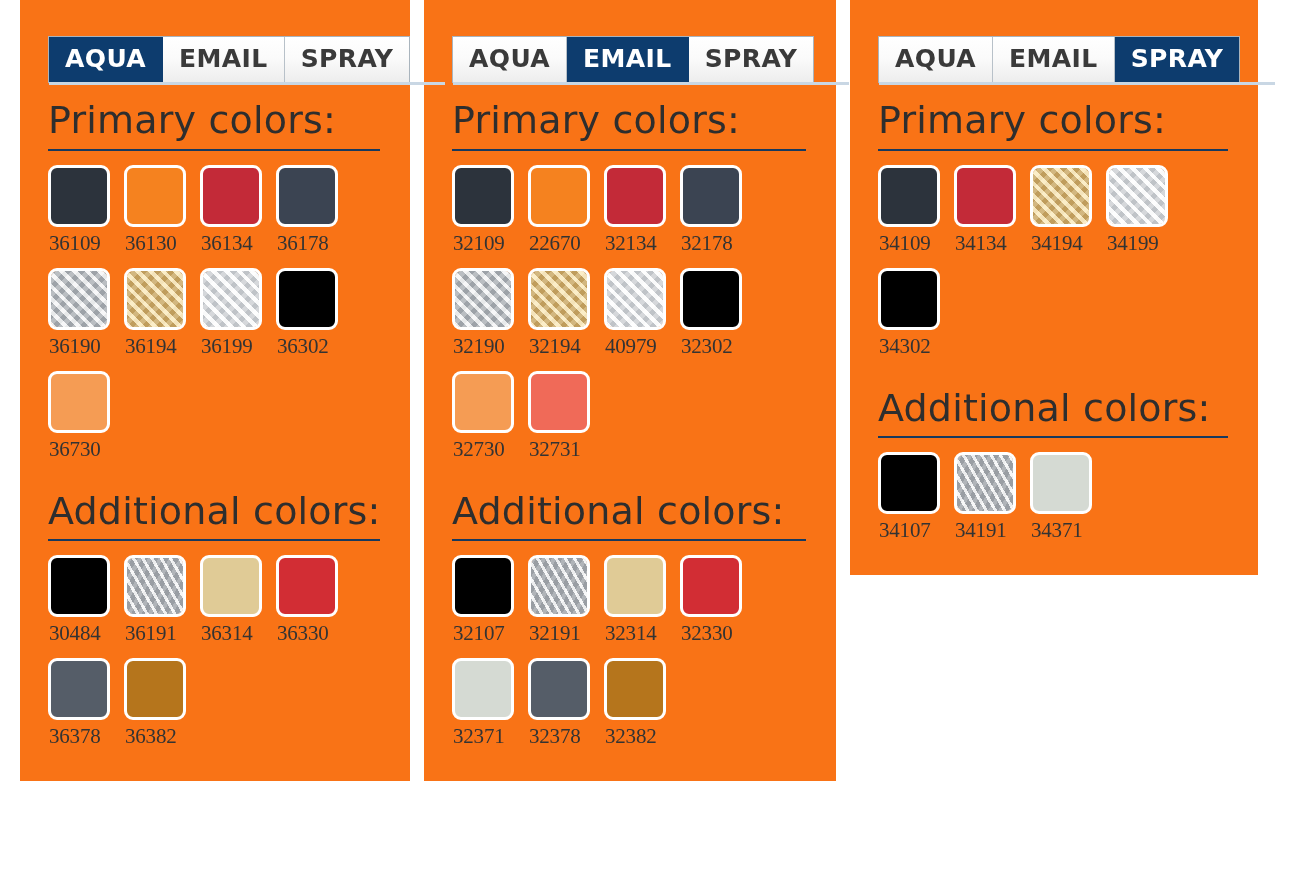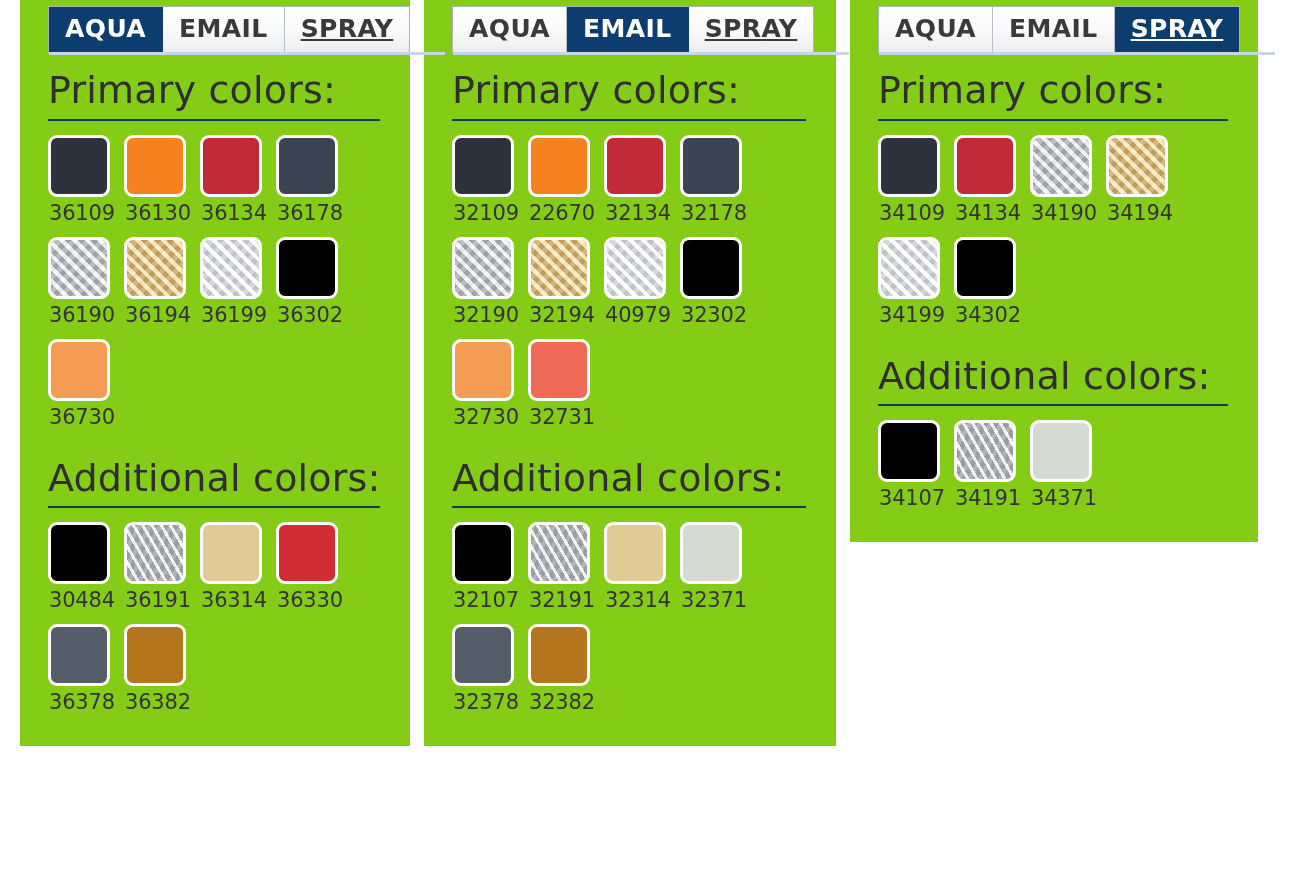--- a/index.html
+++ b/index.html
@@ -17,22 +17,22 @@
     width: 1290px;
     height: 896px;
     display: flex;
     align-items: flex-start;
     gap: 14px;
     padding: 0 0 0 20px;
   }
 
   
   .panel {
-    background: #84cc16;
-    padding: 6px 16px 20px 14px;
+    background: #f97316;
+    padding: 36px 16px 20px 14px;
     flex: 0 0 auto;
   }
   .panel.p1 { width: 390px; }
   .panel.p2 { width: 412px; }
   .panel.p3 { width: 408px; }
 
   
   .tabbar {
     display: flex;
     position: relative;
@@ -56,21 +56,21 @@
     padding: 8px 16px 9px;
     color: #3a3a3a;
     background: linear-gradient(to bottom, #ffffff 0%, #fbfbfb 45%, #ededed 100%);
     border-right: 1px solid #b8c1c9;
     cursor: pointer;
     line-height: 1.12;
     white-space: nowrap;
     position: relative;
     z-index: 2;
   }
-  .tab:last-child { border-right: none; text-decoration: underline; }
+  .tab:last-child { border-right: none; }
   .tab.active {
     background: #0d3c6e;
     color: #ffffff;
     border-right-color: #0d3c6e;
   }
 
   
   .section-head {
     font-size: 38px;
     font-weight: 400;
@@ -90,20 +90,21 @@
     display: grid;
     grid-template-columns: repeat(4, 76px);
     margin-left: 14px;
     row-gap: 0px;
   }
   .swatch-cell {
     width: 76px;
     display: flex;
     flex-direction: column;
     align-items: flex-start;
+    font-family: Liberation Serif, serif;
   }
   .chip {
     width: 62px;
     height: 62px;
     border-radius: 9px;
     border: 3px solid #ffffff;
     background-clip: padding-box;
   }
   .chip-label {
     font-size: 21px;
@@ -277,20 +278,24 @@
         </div>
         <div class="swatch-cell">
           <div class="chip metal-brushed"></div>
           <div class="chip-label">32191</div>
         </div>
         <div class="swatch-cell">
           <div class="chip" style="background: rgb(224, 203, 150);"></div>
           <div class="chip-label">32314</div>
         </div>
         <div class="swatch-cell">
+          <div class="chip" style="background: rgb(210, 45, 52);"></div>
+          <div class="chip-label">32330</div>
+        </div>
+        <div class="swatch-cell">
           <div class="chip" style="background: rgb(213, 218, 211);"></div>
           <div class="chip-label">32371</div>
         </div>
         <div class="swatch-cell">
           <div class="chip" style="background: rgb(85, 93, 104);"></div>
           <div class="chip-label">32378</div>
         </div>
         <div class="swatch-cell">
           <div class="chip" style="background: rgb(181, 117, 28);"></div>
           <div class="chip-label">32382</div>
@@ -308,24 +313,20 @@
       <div class="swatch-grid">
         <div class="swatch-cell">
           <div class="chip" style="background: rgb(44, 51, 60);"></div>
           <div class="chip-label">34109</div>
         </div>
         <div class="swatch-cell">
           <div class="chip" style="background: rgb(195, 42, 56);"></div>
           <div class="chip-label">34134</div>
         </div>
         <div class="swatch-cell">
-          <div class="chip metal-silver"></div>
-          <div class="chip-label">34190</div>
-        </div>
-        <div class="swatch-cell">
           <div class="chip metal-gold"></div>
           <div class="chip-label">34194</div>
         </div>
         <div class="swatch-cell">
           <div class="chip metal-chrome"></div>
           <div class="chip-label">34199</div>
         </div>
         <div class="swatch-cell">
           <div class="chip" style="background: rgb(0, 0, 0);"></div>
           <div class="chip-label">34302</div>

